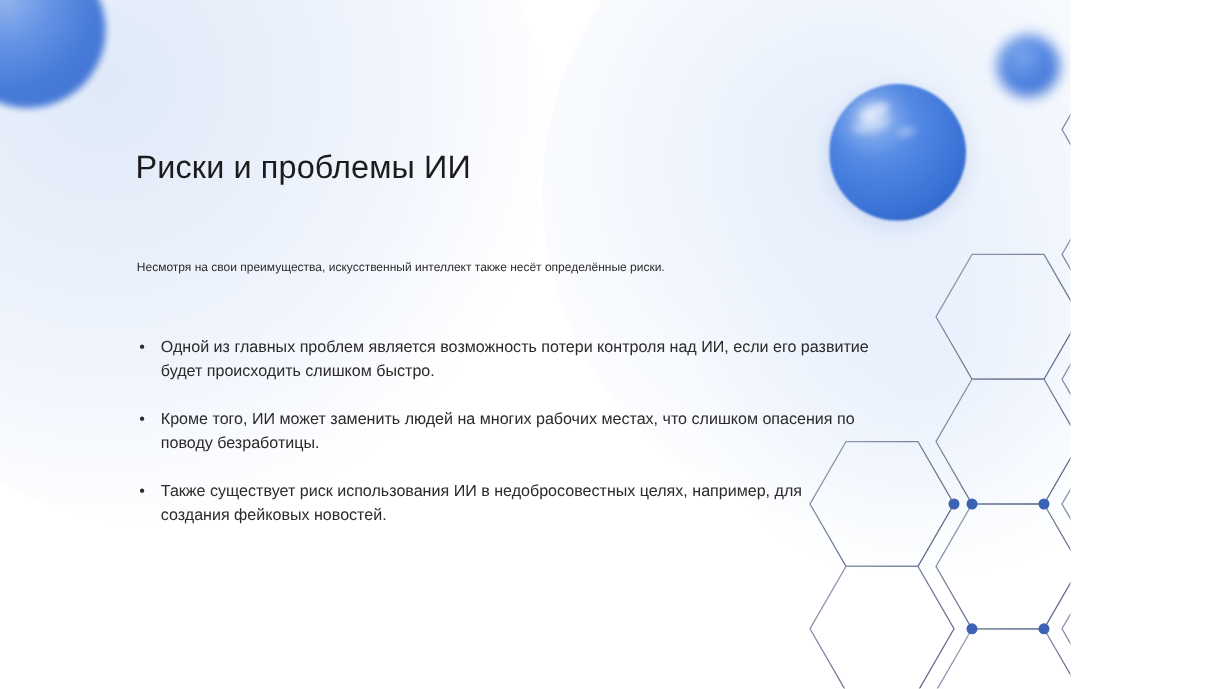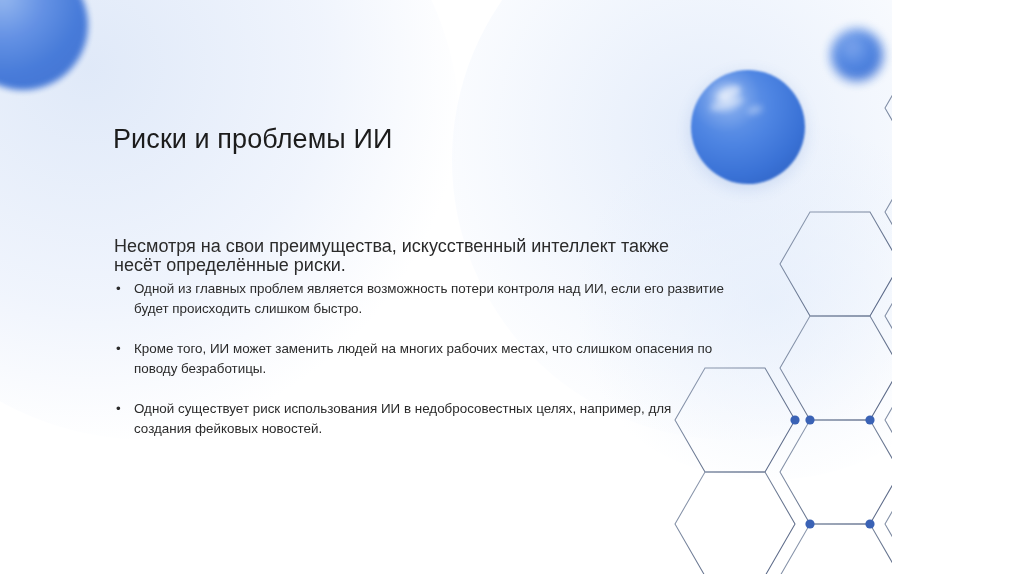--- a/index.html
+++ b/index.html
@@ -173,23 +173,23 @@
     line-height: 34px;
     color: #1c1c1c;
     font-weight: 400;
     letter-spacing: 0.1px;
     white-space: nowrap;
   }
 
   .intro {
     position: absolute;
     left: 114px;
-    top: 219px;
+    top: 204px;
     width: 600px;
-    font-size: 18px;
+    font-size: 10px;
     line-height: 19px;
     color: #2b2b2b;
   }
 
   .bullets {
     position: absolute;
     left: 114px;
     top: 279px;
     width: 610px;
   }
@@ -287,17 +287,17 @@
     <div class="bullet">
       <span class="bullet-marker">•</span>
       <span class="bullet-text">Одной из главных проблем является возможность потери контроля над ИИ, если его развитие будет происходить слишком быстро.</span>
     </div>
     <div class="bullet">
       <span class="bullet-marker">•</span>
       <span class="bullet-text">Кроме того, ИИ может заменить людей на многих рабочих местах, что слишком опасения по поводу безработицы.</span>
     </div>
     <div class="bullet">
       <span class="bullet-marker">•</span>
-      <span class="bullet-text">Одной существует риск использования ИИ в недобросовестных целях, например, для создания фейковых новостей.</span>
+      <span class="bullet-text">Также существует риск использования ИИ в недобросовестных целях, например, для создания фейковых новостей.</span>
     </div>
   </div>
 
 </div>
 
 </body></html>

